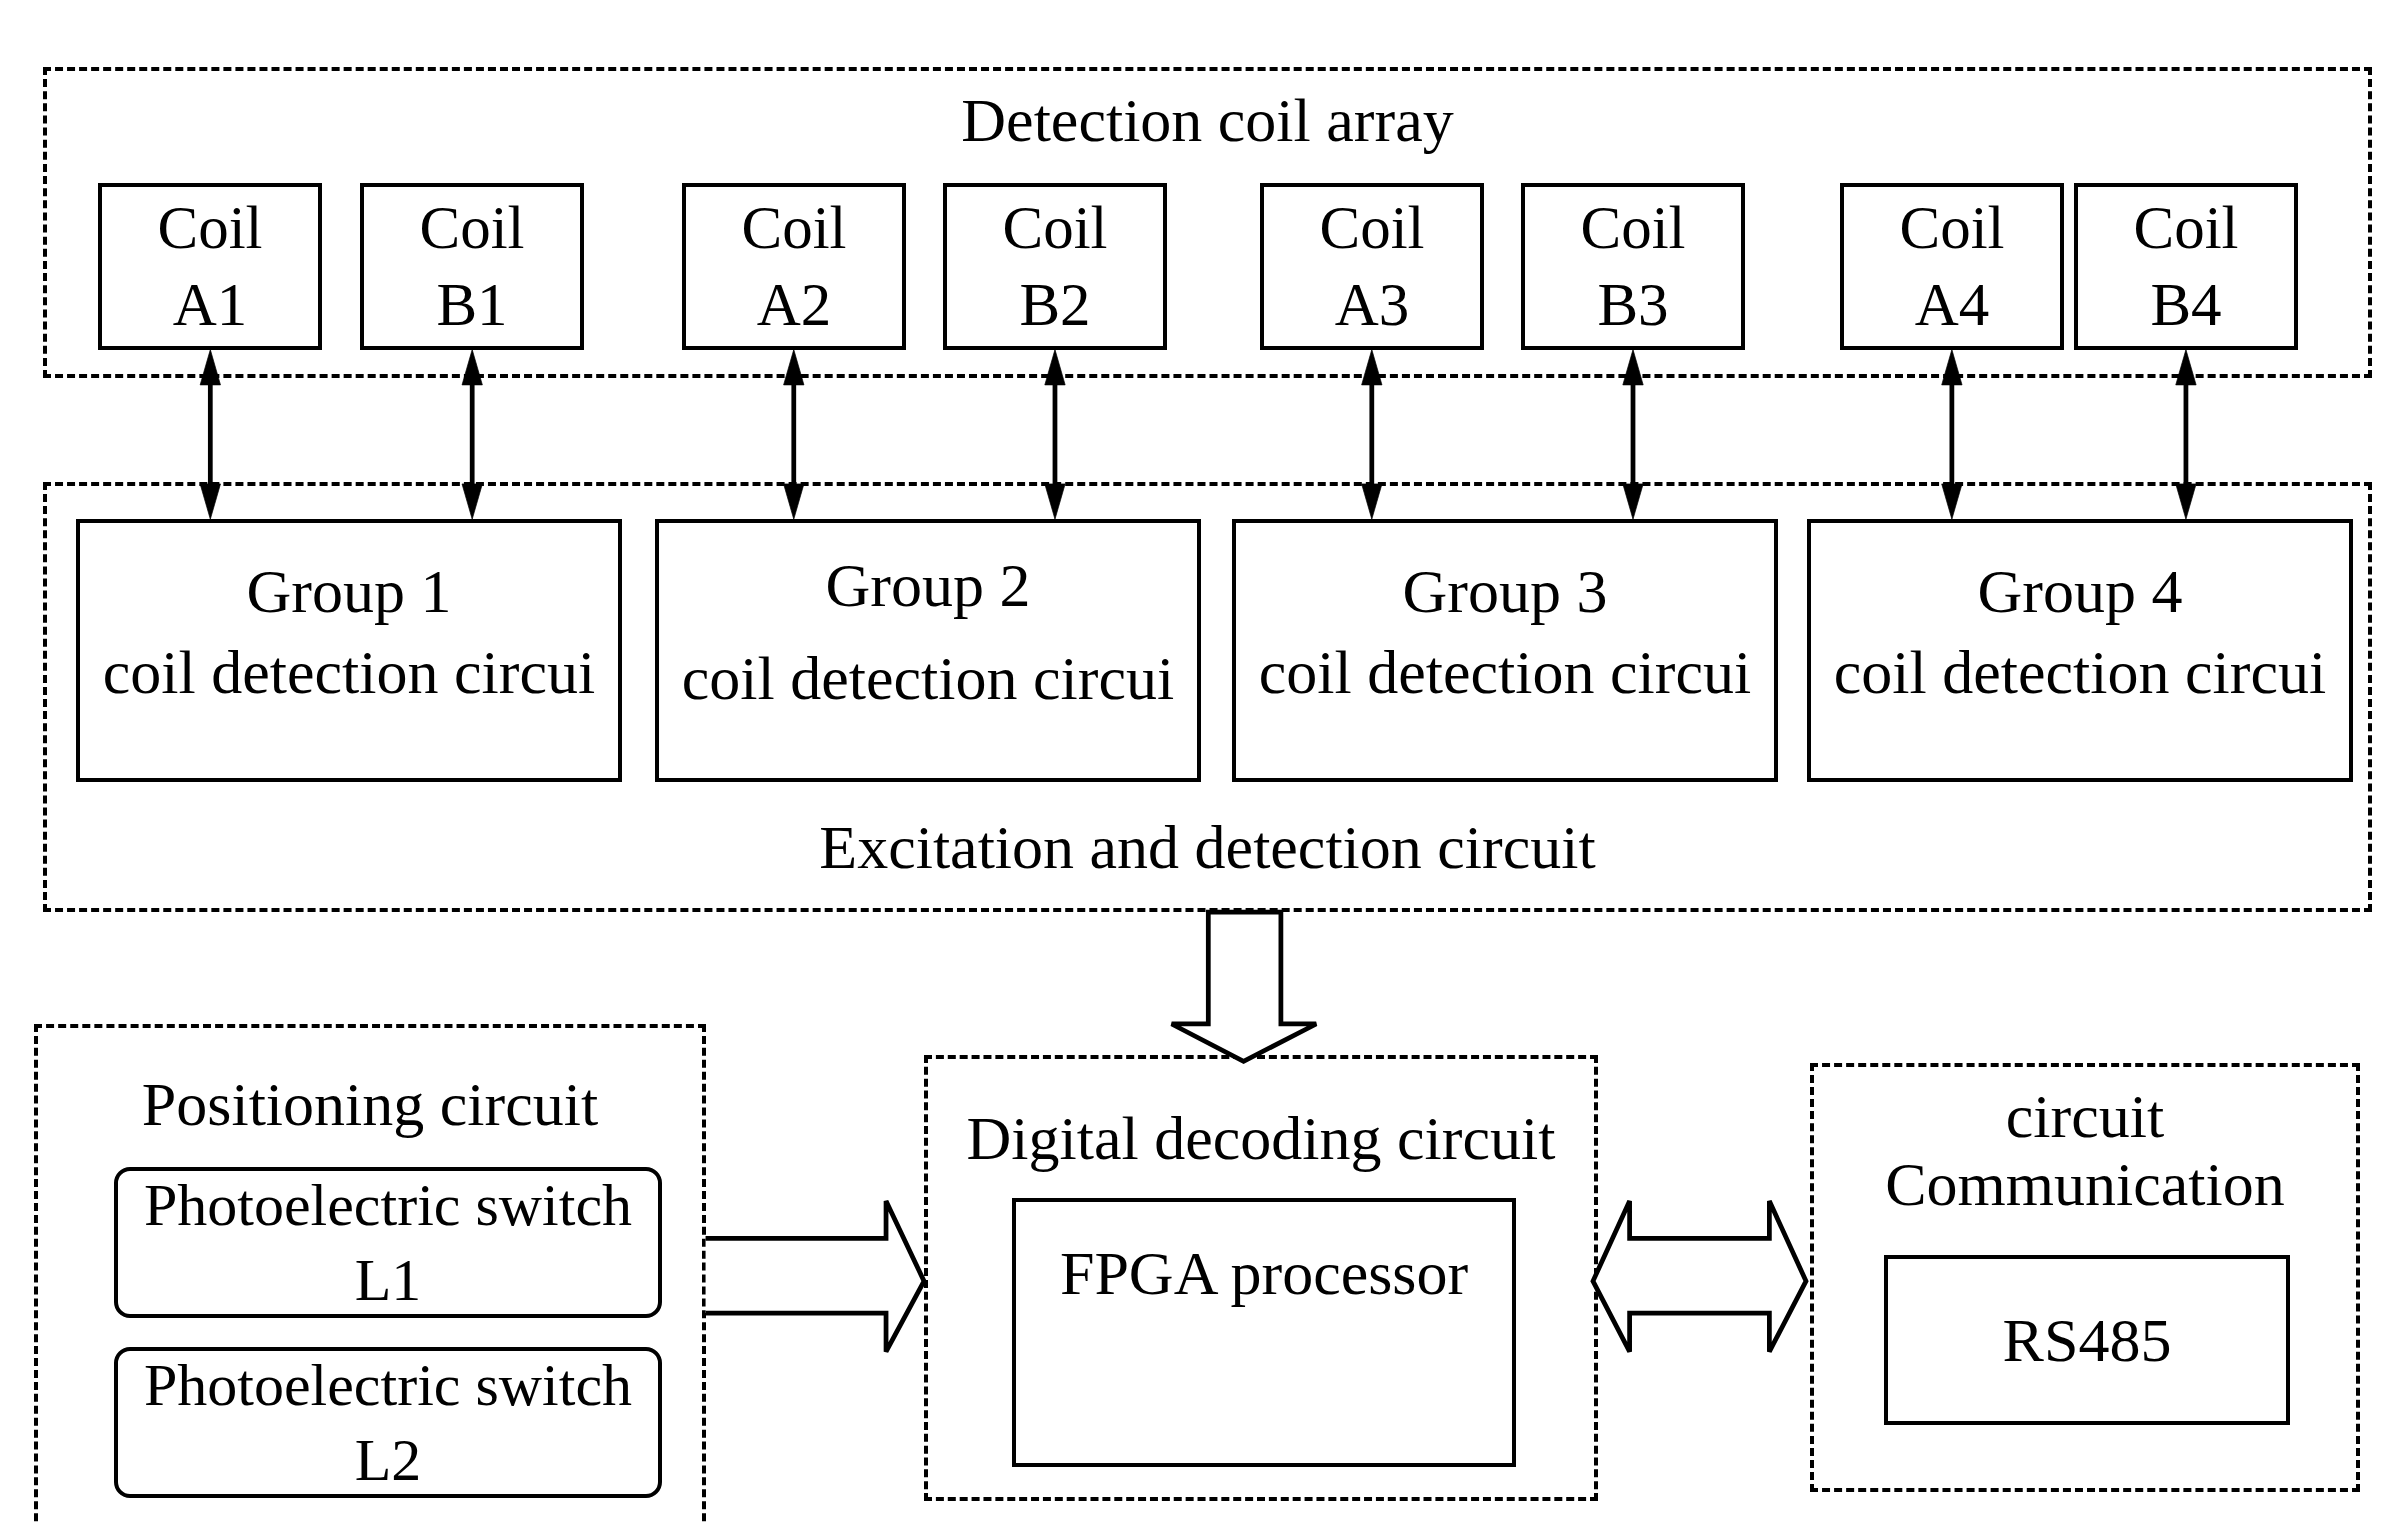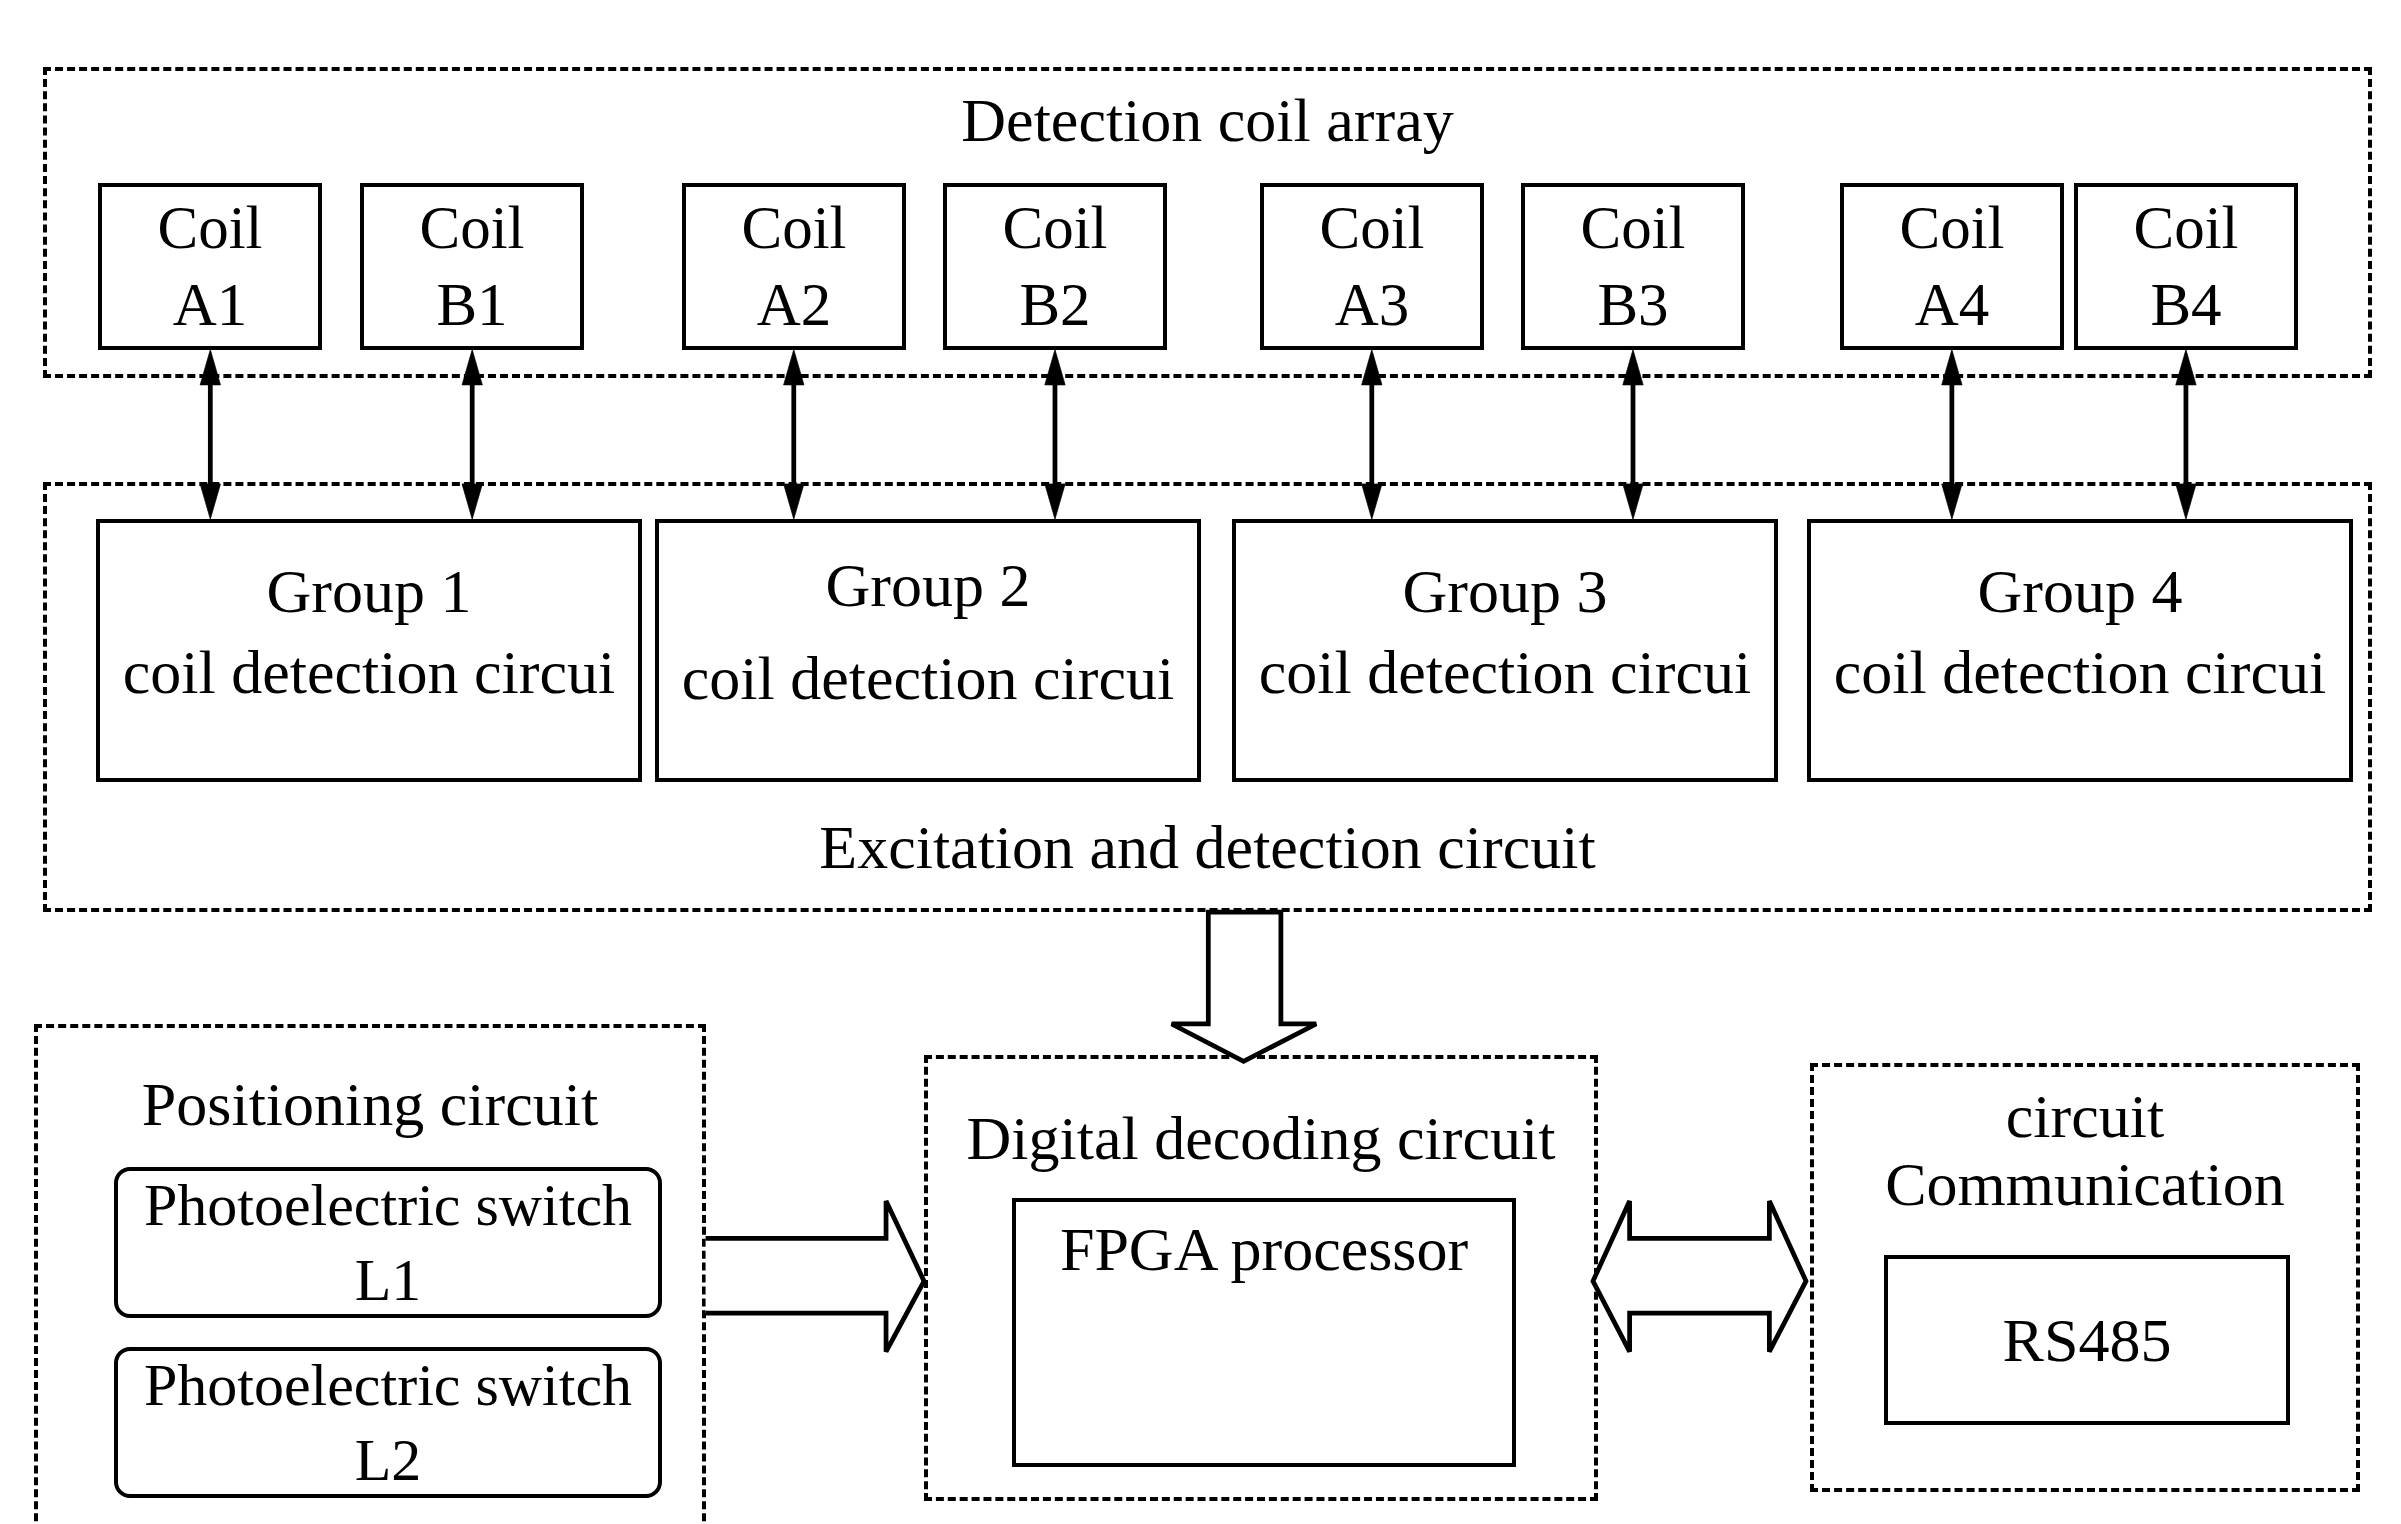--- a/index.html
+++ b/index.html
@@ -42,21 +42,21 @@
     top:487px;width:546px;height:263px;
     font-size:62px;line-height:1.3;
     padding-bottom:37px;
   }
   .pswitch{
     left:114px;width:548px;height:151px;
     font-size:60px;line-height:1.25;border-radius:16px;
   }
   #fpga-box{
     left:1012px;top:1166px;width:504px;height:269px;
-    justify-content:flex-start;padding-top:12px;
+    justify-content:flex-start;padding-top:36px;
     font-size:62px;
   }
   #rs485-box{
     left:1884px;top:1223px;width:406px;height:170px;
     font-size:62px;
   }
   #arrow-layer{position:absolute;left:0;top:0;pointer-events:none;}
 </style>
 </head>
 <body>
@@ -95,21 +95,21 @@
     <div>A4</div>
   </div>
   <div class="solid-box coil" style="left:2074px;">
     <div>Coil</div>
     <div>B4</div>
   </div>
 
   <div class="dashed-box" style="left:43px;top:450px;width:2329px;height:430px;"></div>
   <div class="label" style="left:43px;top:780px;width:2329px;">Excitation and detection circuit</div>
 
-  <div class="solid-box group" style="left:96px;">
+  <div class="solid-box group" style="left:76px;">
     <div>Group 1</div>
     <div>coil detection circui</div>
   </div>
   <div class="solid-box group" style="left:655px;gap:12px;">
     <div>Group 2</div>
     <div>coil detection circui</div>
   </div>
   <div class="solid-box group" style="left:1232px;">
     <div>Group 3</div>
     <div>coil detection circui</div>

